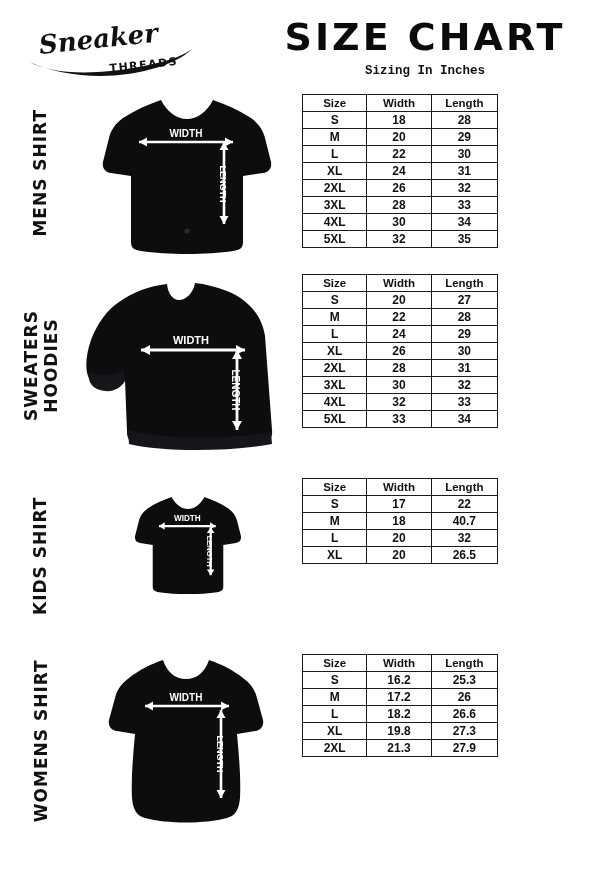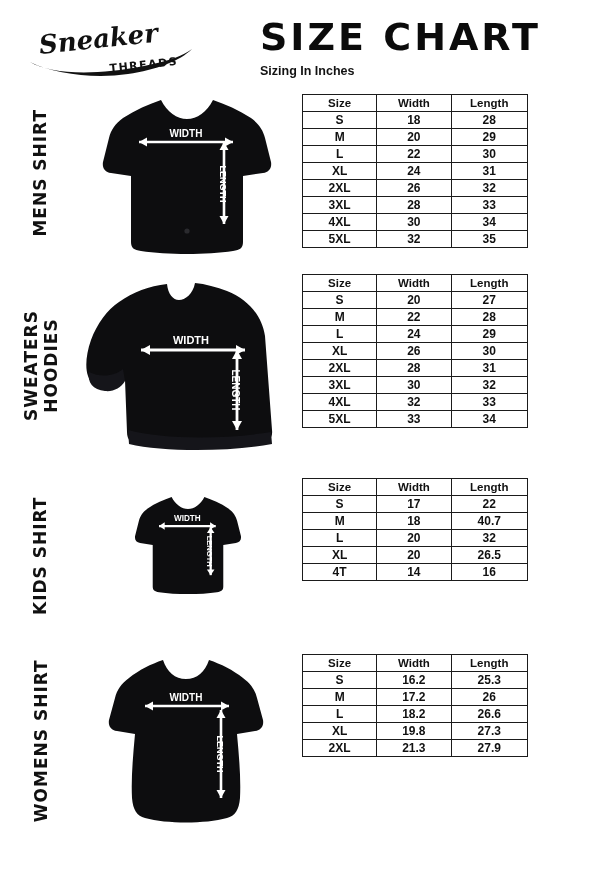--- a/index.html
+++ b/index.html
@@ -23,34 +23,34 @@
   }
   .brand {
     width: 250px;
     padding-left: 14px;
     padding-top: 14px;
   }
   .brand svg { display: block; }
 
   .title-block {
     flex: 1;
-    text-align: left;
+    text-align: center;
     padding-top: 10px;
   }
   .size-chart-title {
     font-family: "DejaVu Sans", sans-serif;
     font-weight: bold;
     font-size: 38px;
     letter-spacing: 3px;
     line-height: 1;
     margin: 0;
     color: #0b0b0b;
   }
   .sizing-sub {
-    font-family: Liberation Sans, sans-serif;
+    font-family: Liberation Mono, monospace;
     font-weight: bold;
     font-size: 12.5px;
     margin-top: 8px;
     color: #121212;
   }
 
   
   .rows { padding: 0 10px; }
   .row {
     display: flex;
@@ -84,21 +84,21 @@
   .row-table {
     flex: 1;
     display: flex;
     justify-content: flex-start;
     padding-top: 6px;
   }
 
   
   table.sizes {
     border-collapse: collapse;
-    width: 226px;
+    width: 196px;
     background: #fff;
   }
   table.sizes th, table.sizes td {
     border: 1px solid #1b1b1b;
     text-align: center;
     font-size: 12px;
     font-family: "Liberation Sans", sans-serif;
     height: 17px;
     padding: 0 2px;
   }
@@ -381,25 +381,20 @@
           <tr>
               <td>L</td>
               <td>20</td>
               <td>32</td>
             </tr>
           <tr>
               <td>XL</td>
               <td>20</td>
               <td>26.5</td>
             </tr>
-          <tr>
-              <td>4T</td>
-              <td>14</td>
-              <td>16</td>
-            </tr>
         </tbody>
       </table>
     </div>
   </div>
 
   <div class="sp8"></div>
 
   <div class="row">
     <div class="row-label" style="height:186px;">
       <div class="vtext">WOMENS SHIRT</div>

